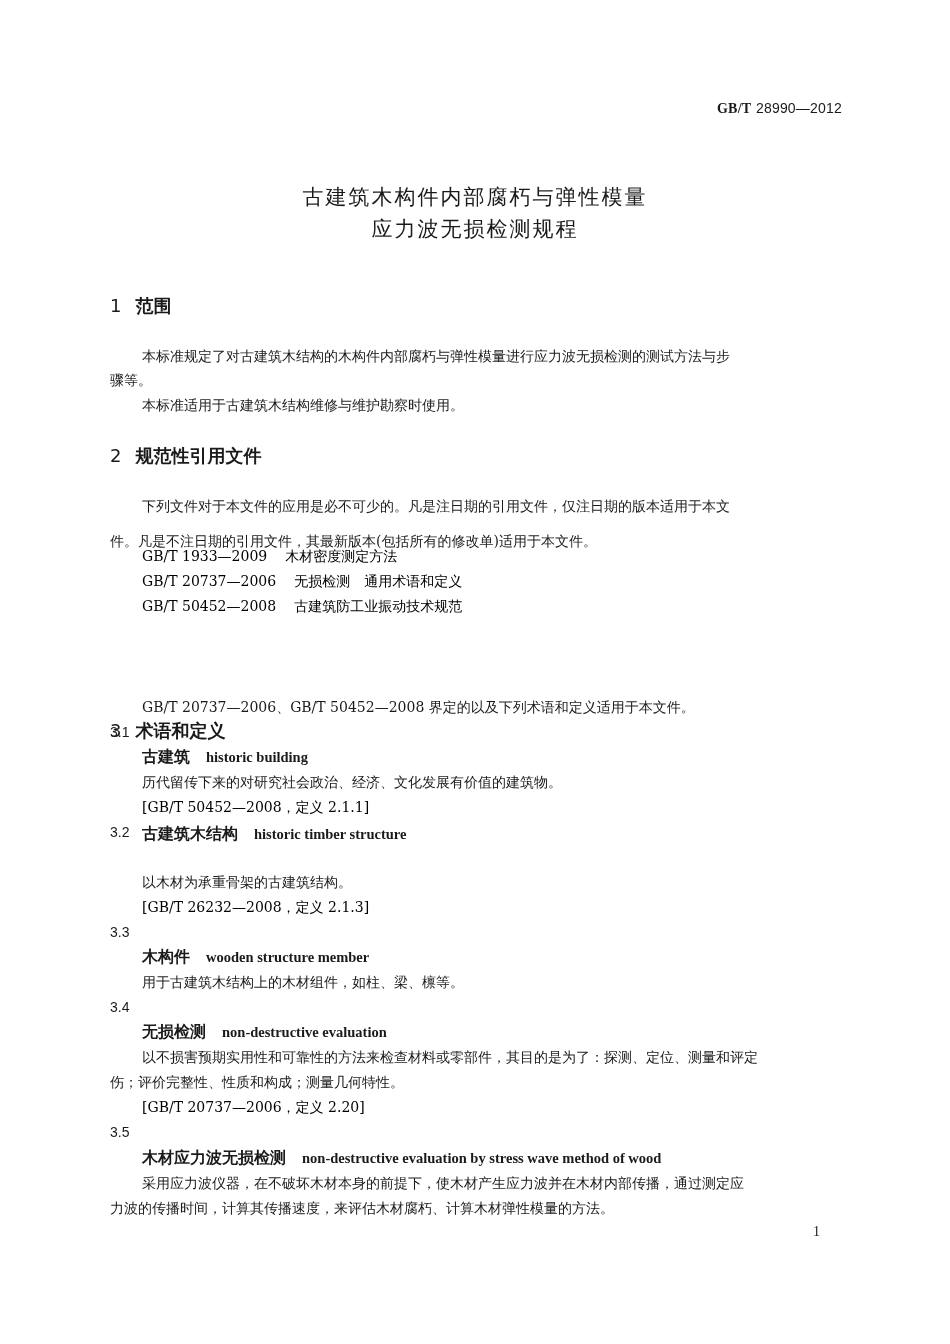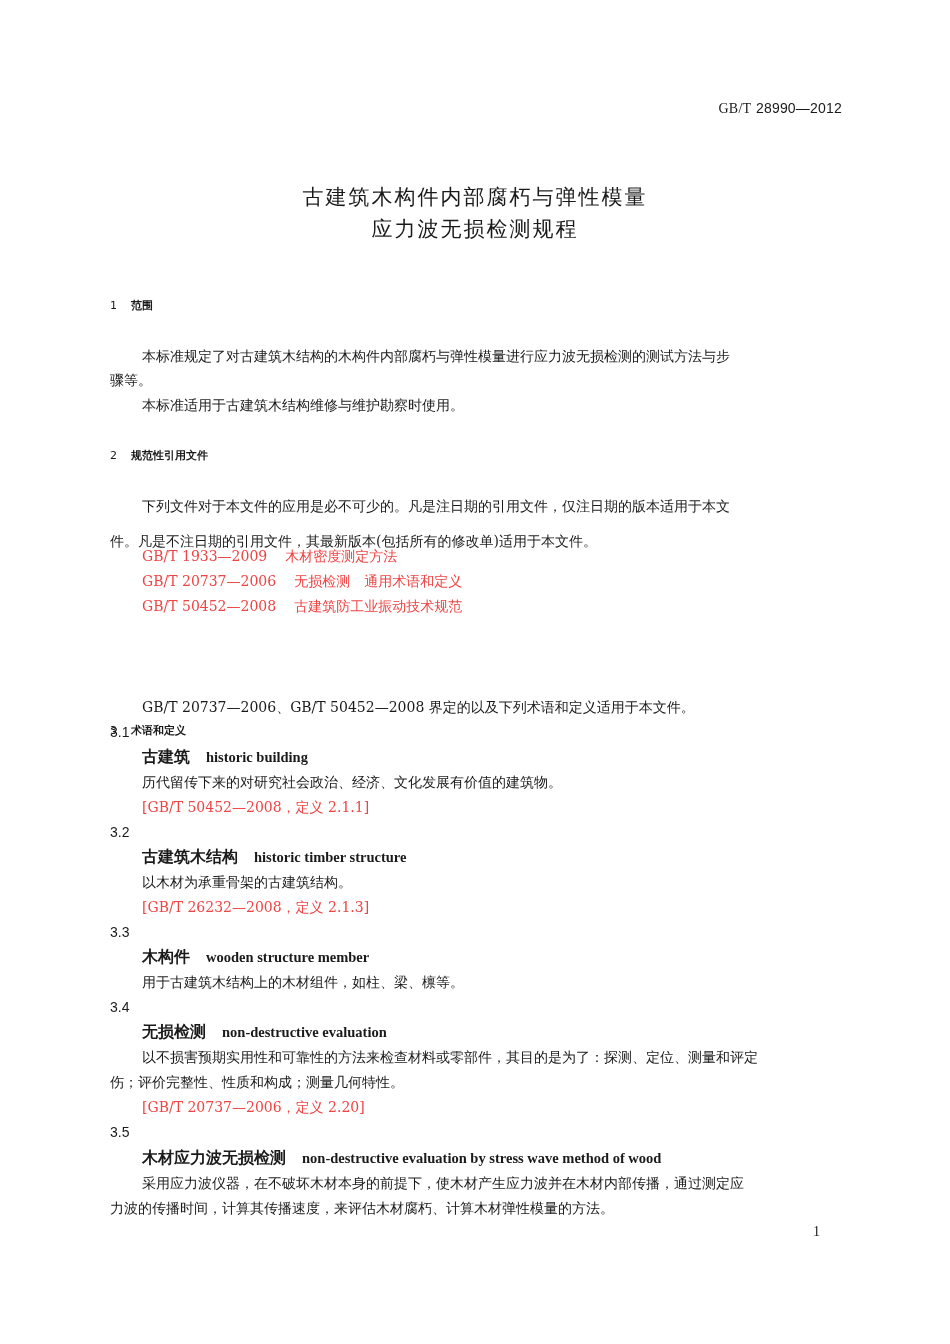--- a/index.html
+++ b/index.html
@@ -5,40 +5,40 @@
     html, body { margin: 0; padding: 0; background: #ffffff; }
     body {
       width: 950px; height: 1344px; position: relative; overflow: hidden;
       color: #1a1a1a;
       font-family: "DejaVu Serif", "Liberation Serif", serif;
     }
     .std-code {
       position: absolute; top: 100px; right: 108px;
       font-size: 14px; letter-spacing: 0.2px;
     }
-    .std-code .gb { font-family: "Liberation Serif", serif; font-weight: normal; }
+    .std-code .gb { font-family: "Liberation Serif", serif; font-weight: bold; }
     .std-code .num { font-family: "Liberation Sans", sans-serif; margin-top: 9px; }
     .title {
       position: absolute; left: 0; width: 950px; text-align: center;
       font-family: "DejaVu Sans", sans-serif; font-size: 21px; letter-spacing: 2px;
     }
     .t1 { top: 183px; }
     .t2 { top: 215px; }
     .line {
       position: absolute; left: 110px; white-space: nowrap;
       font-size: 14px; line-height: 20px;
     }
     .indent { left: 142px; }
-    .h { font-family: "DejaVu Sans", sans-serif; font-weight: bold; font-size: 11px; }
+    .h { font-family: "DejaVu Sans", sans-serif; font-weight: bold; font-size: 18px; }
     .h .hn { font-weight: normal; margin-right: 14px; }
     .num-label { font-family: "Liberation Sans", sans-serif; font-size: 14px; }
     .term { font-weight: bold; }
     .term .zh { font-family: Liberation Serif, serif; font-size: 16px; text-align: center; }
     .term .en { font-family: "Liberation Serif", serif; font-size: 14.5px; margin-left: 16px; }
-    .ref { color: #ef4444; }
+    .ref { color: #000000; }
     .gap { display: inline-block; width: 18px; }
     .page-num {
       position: absolute; top: 1224px; right: 130px;
       font-family: "Liberation Serif", serif; font-size: 14px;
     }
   </style>
 </head>
 <body>
 
 <div class="std-code">
@@ -77,21 +77,21 @@
 <div class="line indent" style="top:697px;">GB/T 20737—2006、GB/T 50452—2008 界定的以及下列术语和定义适用于本文件。</div>
 
 <div class="line num-label" style="top:722px;">3.1</div>
 <div class="line indent term" style="top:747px;">
   <span class="zh">古建筑</span><span class="en">historic building</span>
 </div>
 <div class="line indent" style="top:772px;">历代留传下来的对研究社会政治、经济、文化发展有价值的建筑物。</div>
 <div class="line indent ref" style="top:797px;">[GB/T 50452—2008，定义 2.1.1]</div>
 
 <div class="line num-label" style="top:822px;">3.2</div>
-<div class="line indent term" style="top:847px;">
+<div class="line indent term" style="top:824px;">
   <span class="zh">古建筑木结构</span><span class="en">historic timber structure</span>
 </div>
 <div class="line indent" style="top:872px;">以木材为承重骨架的古建筑结构。</div>
 <div class="line indent ref" style="top:897px;">[GB/T 26232—2008，定义 2.1.3]</div>
 
 <div class="line num-label" style="top:922px;">3.3</div>
 <div class="line indent term" style="top:947px;">
   <span class="zh">木构件</span><span class="en">wooden structure member</span>
 </div>
 <div class="line indent" style="top:972px;">用于古建筑木结构上的木材组件，如柱、梁、檩等。</div>

